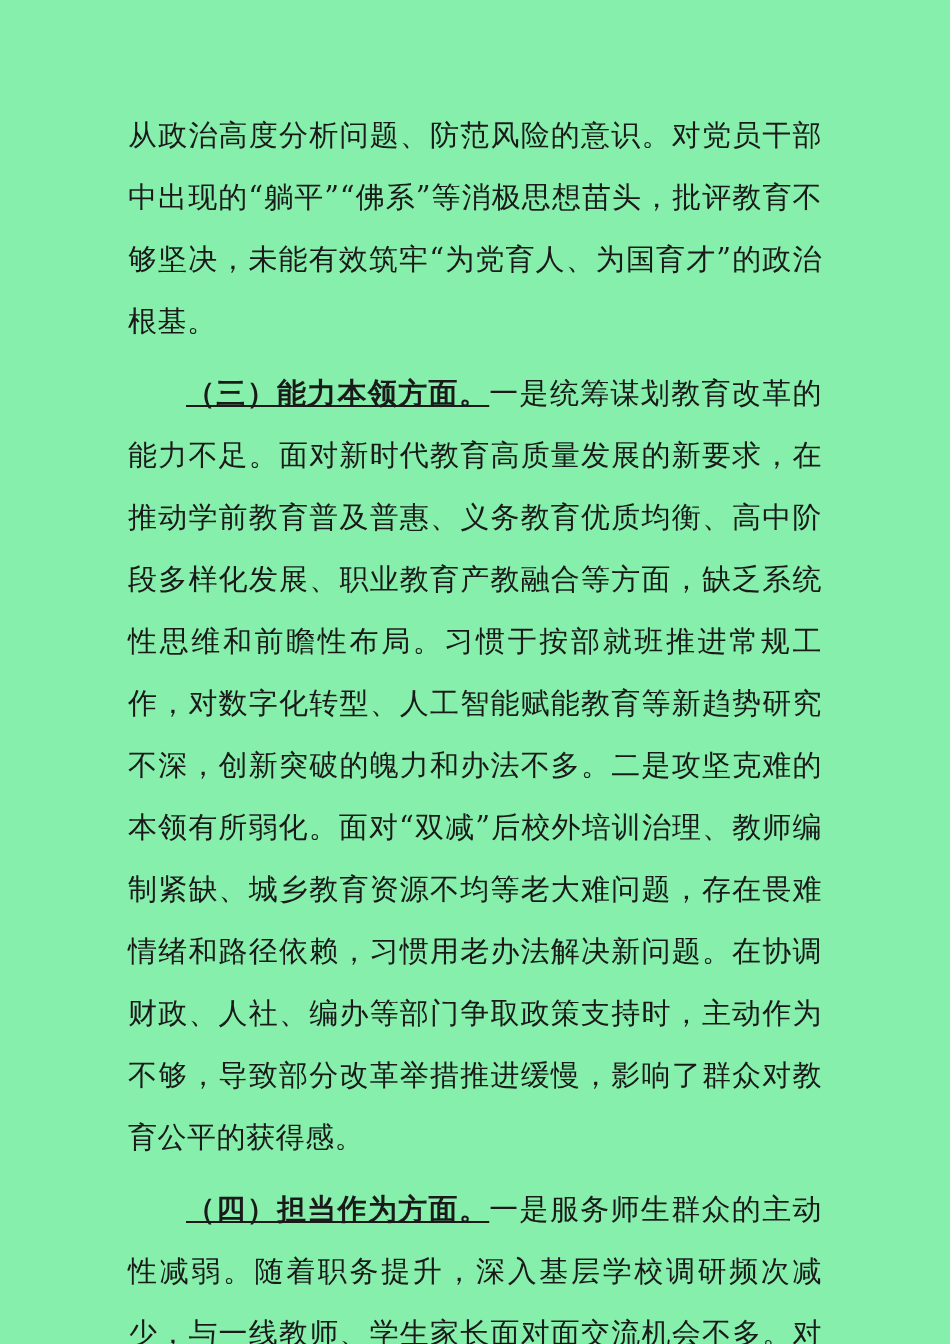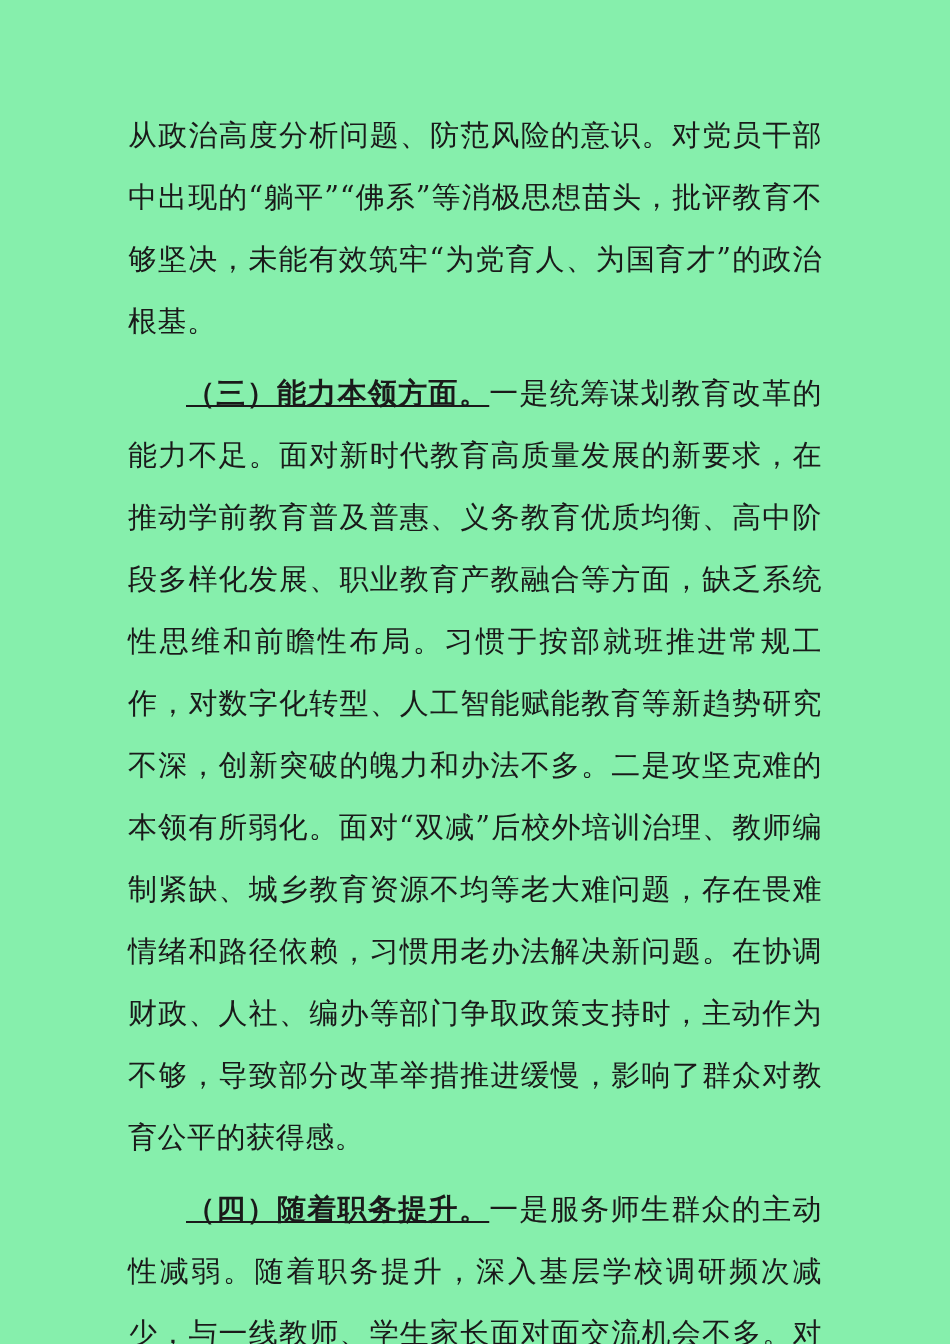--- a/index.html
+++ b/index.html
@@ -46,17 +46,17 @@
 
     <p class="para">
       <span>从政治高度分析问题、防范风险的意识。对党员干部中出现的“躺平”“佛系”等消极思想苗头，批评教育不够坚决，未能有效筑牢“为党育人、为国育才”的政治根基。</span>
     </p>
 
     <p class="para indent">
       <span class="bold">（三）能力本领方面。</span><span>一是统筹谋划教育改革的能力不足。面对新时代教育高质量发展的新要求，在推动学前教育普及普惠、义务教育优质均衡、高中阶段多样化发展、职业教育产教融合等方面，缺乏系统性思维和前瞻性布局。习惯于按部就班推进常规工作，对数字化转型、人工智能赋能教育等新趋势研究不深，创新突破的魄力和办法不多。二是攻坚克难的本领有所弱化。面对“双减”后校外培训治理、教师编制紧缺、城乡教育资源不均等老大难问题，存在畏难情绪和路径依赖，习惯用老办法解决新问题。在协调财政、人社、编办等部门争取政策支持时，主动作为不够，导致部分改革举措推进缓慢，影响了群众对教育公平的获得感。</span>
     </p>
 
     <p class="para indent">
-      <span class="bold">（四）随着职务提升。</span><span>一是服务师生群众的主动性减弱。随着职务提升，深入基层学校调研频次减少，与一线教师、学生家长面对面交流机会不多。对群众反映强烈的“入学难”“择校热”“课后服务内容单一”等问题，虽</span>
+      <span class="bold">（四）担当作为方面。</span><span>一是服务师生群众的主动性减弱。随着职务提升，深入基层学校调研频次减少，与一线教师、学生家长面对面交流机会不多。对群众反映强烈的“入学难”“择校热”“课后服务内容单一”等问题，虽</span>
     </p>
 
   </div>
 </div>
 
 </body></html>

